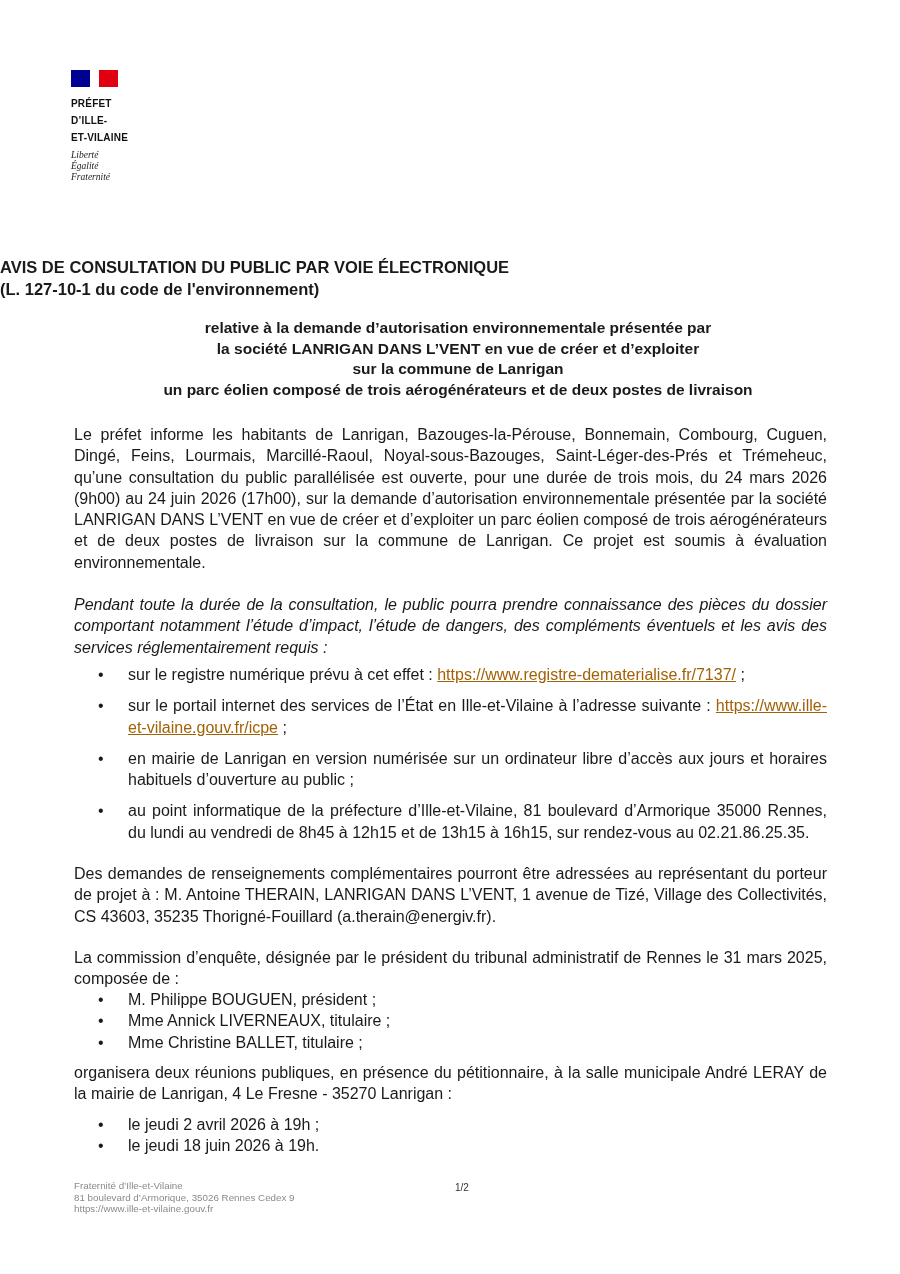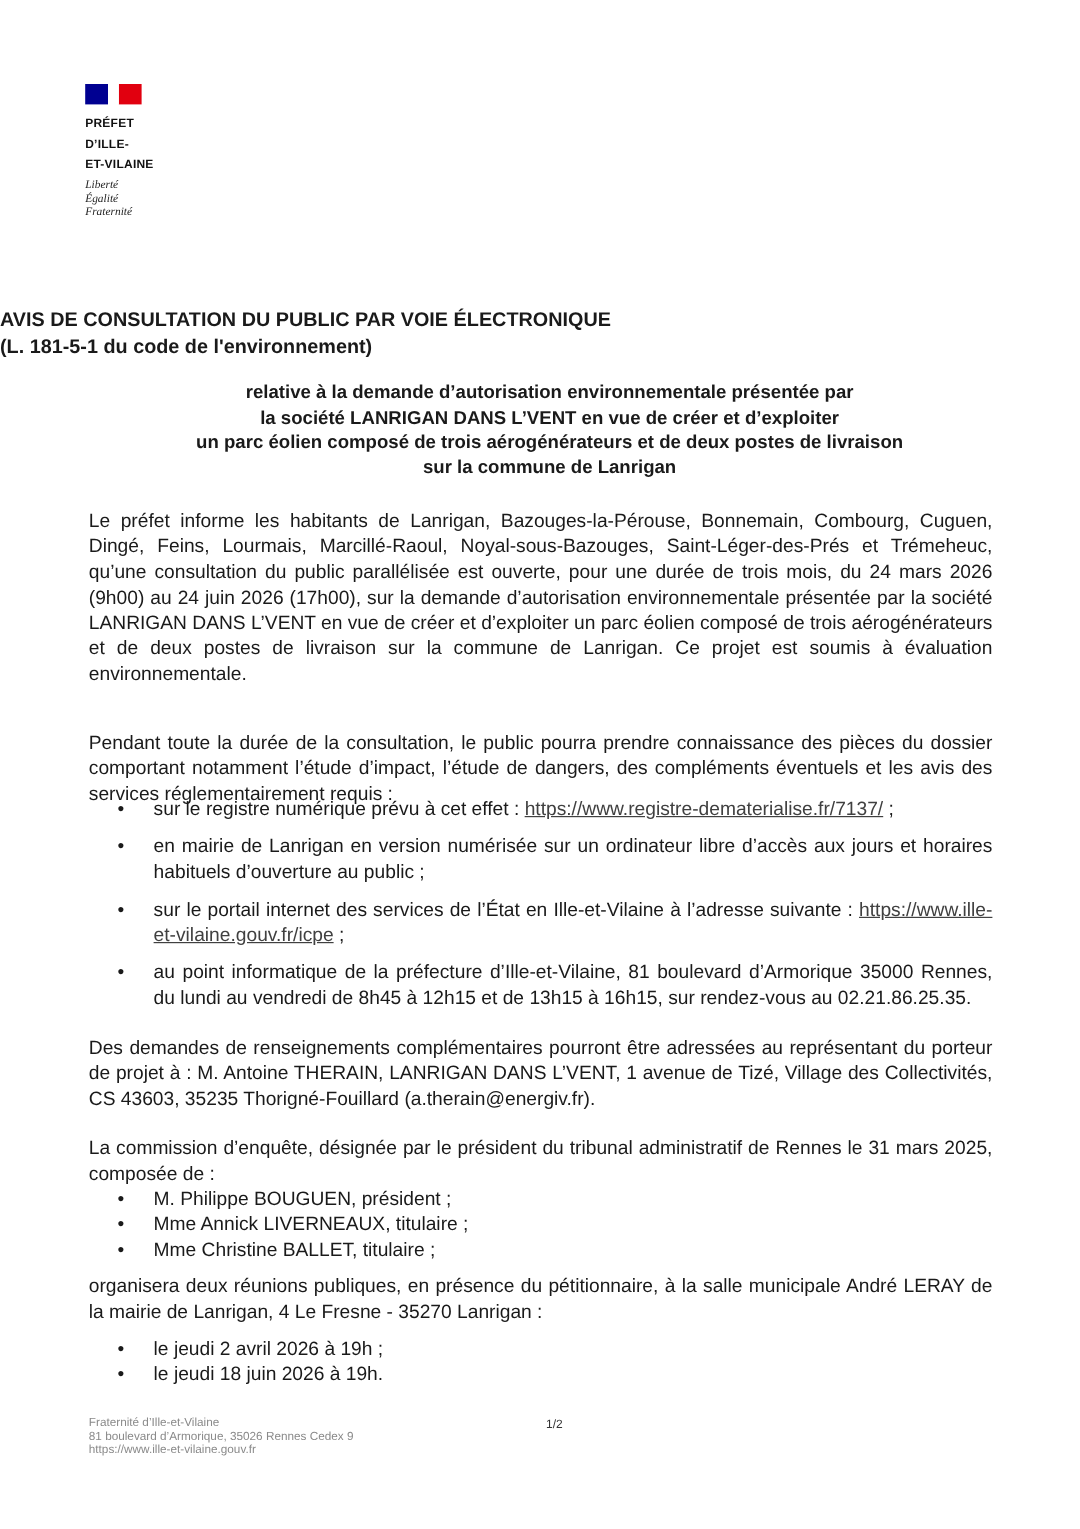--- a/index.html
+++ b/index.html
@@ -11,32 +11,32 @@
   .flag .red { width: 19px; height: 17px; background: #e1000f; }
   .logo-title { margin-top: 8px; font-weight: bold; font-size: 10px; line-height: 17px; letter-spacing: 0.2px; color: #111; }
   .motto { margin-top: 4px; font-family: "Liberation Serif", serif; font-style: italic; font-size: 9.5px; line-height: 11px; color: #222; }
 
   .title-block { position: absolute; left: 0; right: 0; top: 256px; text-align: left; }
   .title-main { font-weight: bold; font-size: 16.5px; line-height: 22px; }
   .subtitle-block { position: absolute; left: 0; right: 0; top: 318px; text-align: center; font-weight: bold; font-size: 15.5px; line-height: 20.5px; padding-left: 16px; }
 
   .body { position: absolute; left: 74px; width: 753px; font-size: 16px; line-height: 21.3px; }
   .p1 { top: 424px; text-align: justify; }
-  .p2 { top: 609px; text-align: justify; }
+  .p2 { top: 594px; text-align: justify; font-style: italic; }
   .bullets { list-style: none; margin: 0; padding: 0; }
   .bullets li { position: relative; padding-left: 54px; text-align: justify; }
   .bullets li::before { content: "•"; position: absolute; left: 24px; top: 0; }
   .b-group1 { top: 664px; }
   .b-group1 li { margin-bottom: 10px; }
   .p3 { top: 863px; text-align: justify; }
   .p4 { top: 947px; text-align: justify; }
   .b-group2 { top: 989px; }
   .p5 { top: 1062px; text-align: justify; }
   .b-group3 { top: 1114px; }
-  a { color: #404040; text-decoration: underline; }
+  a { color: #a16207; text-decoration: underline; }
 
   .footer { position: absolute; left: 74px; top: 1180px; font-size: 9.8px; line-height: 11.5px; color: #8a8a8a; }
   .page-num { position: absolute; left: 455px; top: 1182px; font-size: 10px; color: #333; }
 </style>
 </head>
 <body>
 
 <div class="logo">
   <div class="flag">
     <div class="blue"></div>
@@ -50,41 +50,41 @@
   </div>
   <div class="motto">
     <div>Liberté</div>
     <div>Égalité</div>
     <div>Fraternité</div>
   </div>
 </div>
 
 <div class="title-block">
   <div class="title-main">AVIS DE CONSULTATION DU PUBLIC PAR VOIE ÉLECTRONIQUE</div>
-  <div class="title-main">(L. 181-5-1 du code de l'environnement)</div>
+  <div class="title-main">(L. 127-10-1 du code de l'environnement)</div>
 </div>
 
 <div class="subtitle-block">
   <div>relative à la demande d’autorisation environnementale présentée par</div>
   <div>la société LANRIGAN DANS L’VENT en vue de créer et d’exploiter</div>
+  <div>sur la commune de Lanrigan</div>
   <div>un parc éolien composé de trois aérogénérateurs et de deux postes de livraison</div>
-  <div>sur la commune de Lanrigan</div>
 </div>
 
 <div class="body p1">Le préfet informe les habitants de Lanrigan, Bazouges-la-Pérouse, Bonnemain, Combourg, Cuguen, Dingé, Feins, Lourmais, Marcillé-Raoul, Noyal-sous-Bazouges, Saint-Léger-des-Prés et Trémeheuc, qu’une consultation du public parallélisée est ouverte, pour une durée de trois mois, du 24 mars 2026 (9h00) au 24 juin 2026 (17h00), sur la demande d’autorisation environnementale présentée par la société LANRIGAN DANS L’VENT en vue de créer et d’exploiter un parc éolien composé de trois aérogénérateurs et de deux postes de livraison sur la commune de Lanrigan. Ce projet est soumis à évaluation environnementale.</div>
 <div class="body p2">Pendant toute la durée de la consultation, le public pourra prendre connaissance des pièces du dossier comportant notamment l’étude d’impact, l’étude de dangers, des compléments éventuels et les avis des services réglementairement requis :</div>
 
 <ul class="body bullets b-group1">
   <li>
     <span>sur le registre numérique prévu à cet effet : </span><a>https://www.registre-dematerialise.fr/7137/</a><span> ;</span>
   </li>
-  <li>en mairie de Lanrigan en version numérisée sur un ordinateur libre d’accès aux jours et horaires habituels d’ouverture au public ;</li>
   <li>
     <span>sur le portail internet des services de l’État en Ille-et-Vilaine à l’adresse suivante : </span><a>https://www.ille-et-vilaine.gouv.fr/icpe</a><span> ;</span>
   </li>
+  <li>en mairie de Lanrigan en version numérisée sur un ordinateur libre d’accès aux jours et horaires habituels d’ouverture au public ;</li>
   <li>au point informatique de la préfecture d’Ille-et-Vilaine, 81 boulevard d’Armorique 35000 Rennes, du lundi au vendredi de 8h45 à 12h15 et de 13h15 à 16h15, sur rendez-vous au 02.21.86.25.35.</li>
 </ul>
 
 <div class="body p3">Des demandes de renseignements complémentaires pourront être adressées au représentant du porteur de projet à : M. Antoine THERAIN, LANRIGAN DANS L’VENT, 1 avenue de Tizé, Village des Collectivités, CS 43603, 35235 Thorigné-Fouillard (a.therain@energiv.fr).</div>
 <div class="body p4">La commission d’enquête, désignée par le président du tribunal administratif de Rennes le 31 mars 2025, composée de :</div>
 
 <ul class="body bullets b-group2">
   <li>M. Philippe BOUGUEN, président ;</li>
   <li>Mme Annick LIVERNEAUX, titulaire ;</li>
   <li>Mme Christine BALLET, titulaire ;</li>

